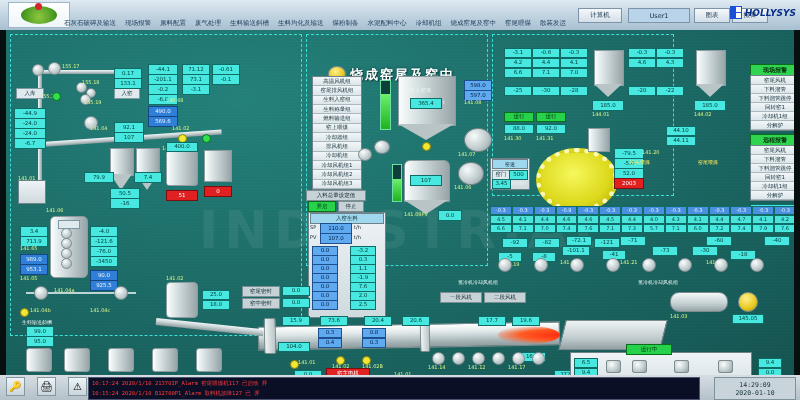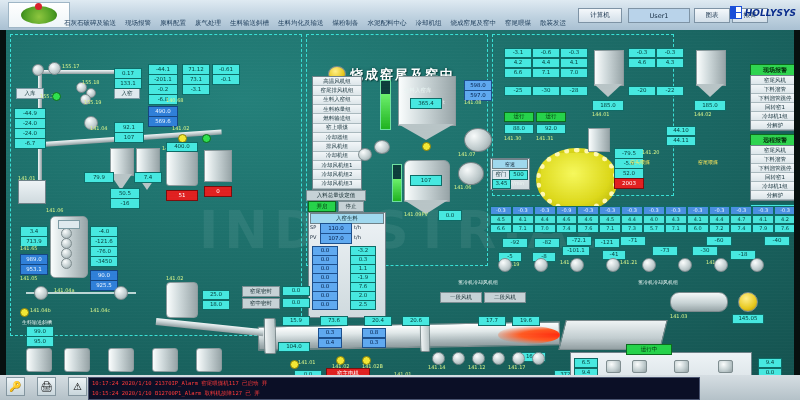--- a/index.html
+++ b/index.html
@@ -596,15 +596,19 @@
     <div id="icons">
       <div class="sico">🔑</div>
       <div class="sico">🖨</div>
       <div class="sico">⚠</div>
       <div class="sico">⚠</div>
     </div>
     <div id="alarms">
       <div class="alm">10:17:24 2020/1/10 21370IP_Alarm  窑尾喂煤机117 已启动   开</div>
       <div class="alm">10:15:24 2020/1/10 B12700P1_Alarm 取料机故障127 已    开</div>
     </div>
+    <div id="clock">
+      <div>14:29:09</div>
+      <div>2020-01-10</div>
+    </div>
   </div>
 
 </div>
 
 </body></html>

